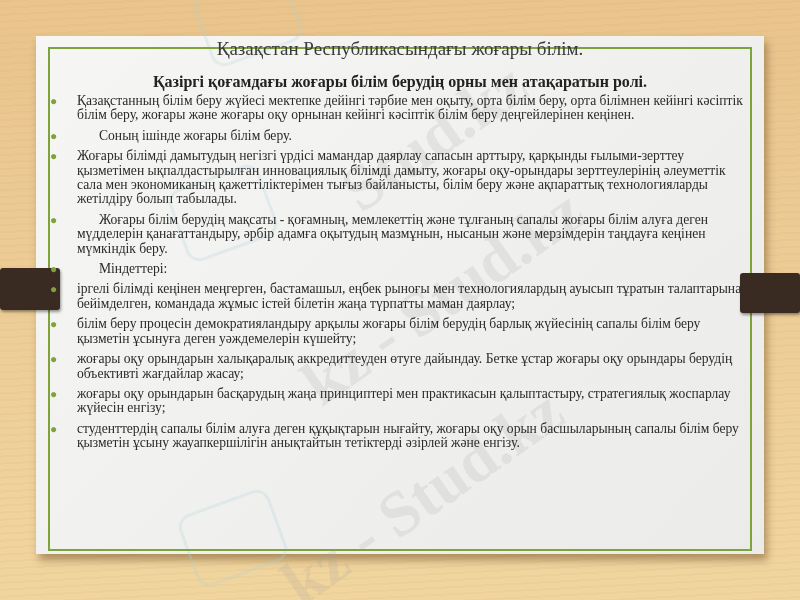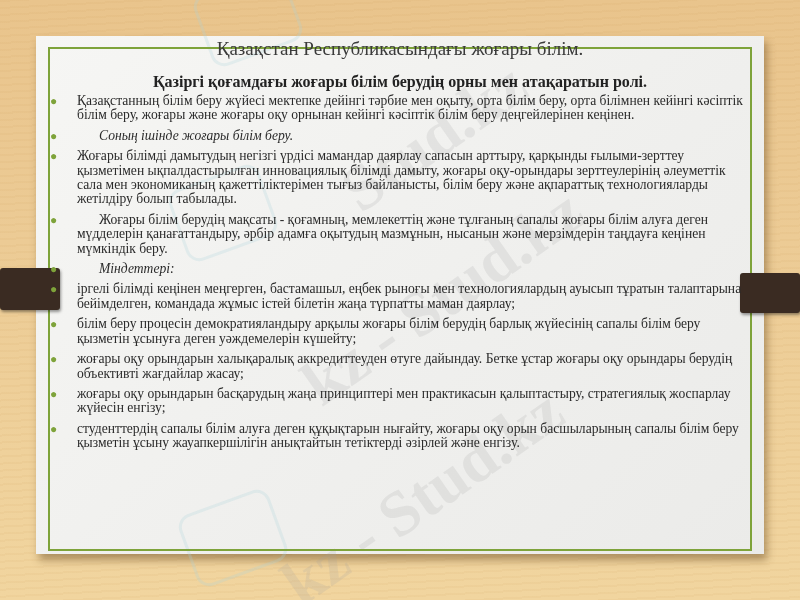--- a/index.html
+++ b/index.html
@@ -36,21 +36,21 @@
       font-size: 16px; font-weight: bold; color: #222;
     }
     .content {
       position: absolute; left: 62px; top: 94px; width: 690px;
       font-size: 13.6px; line-height: 14.4px; color: #2a2a2a;
     }
     .item { position: relative; padding-left: 15px; margin-bottom: 6px; }
     .item .bullet {
       position: absolute; left: -12px; top: 0; color: #7ea33a; font-size: 12px;
     }
-    .item.indent .text { padding-left: 22px; display: block; font-style: italic; }
+    .item.indent .text { padding-left: 22px; display: block; }
     .watermark {
       position: absolute; color: rgba(160,160,160,0.18); font-weight: bold;
       font-size: 64px; transform: rotate(-35deg); white-space: nowrap;
       font-family: "Liberation Serif", serif; pointer-events: none;
     }
     .logo-ghost {
       position: absolute; width: 90px; height: 70px; border-radius: 14px;
       border: 3px solid rgba(170,210,220,0.25); transform: rotate(-20deg);
     }
   </style>

